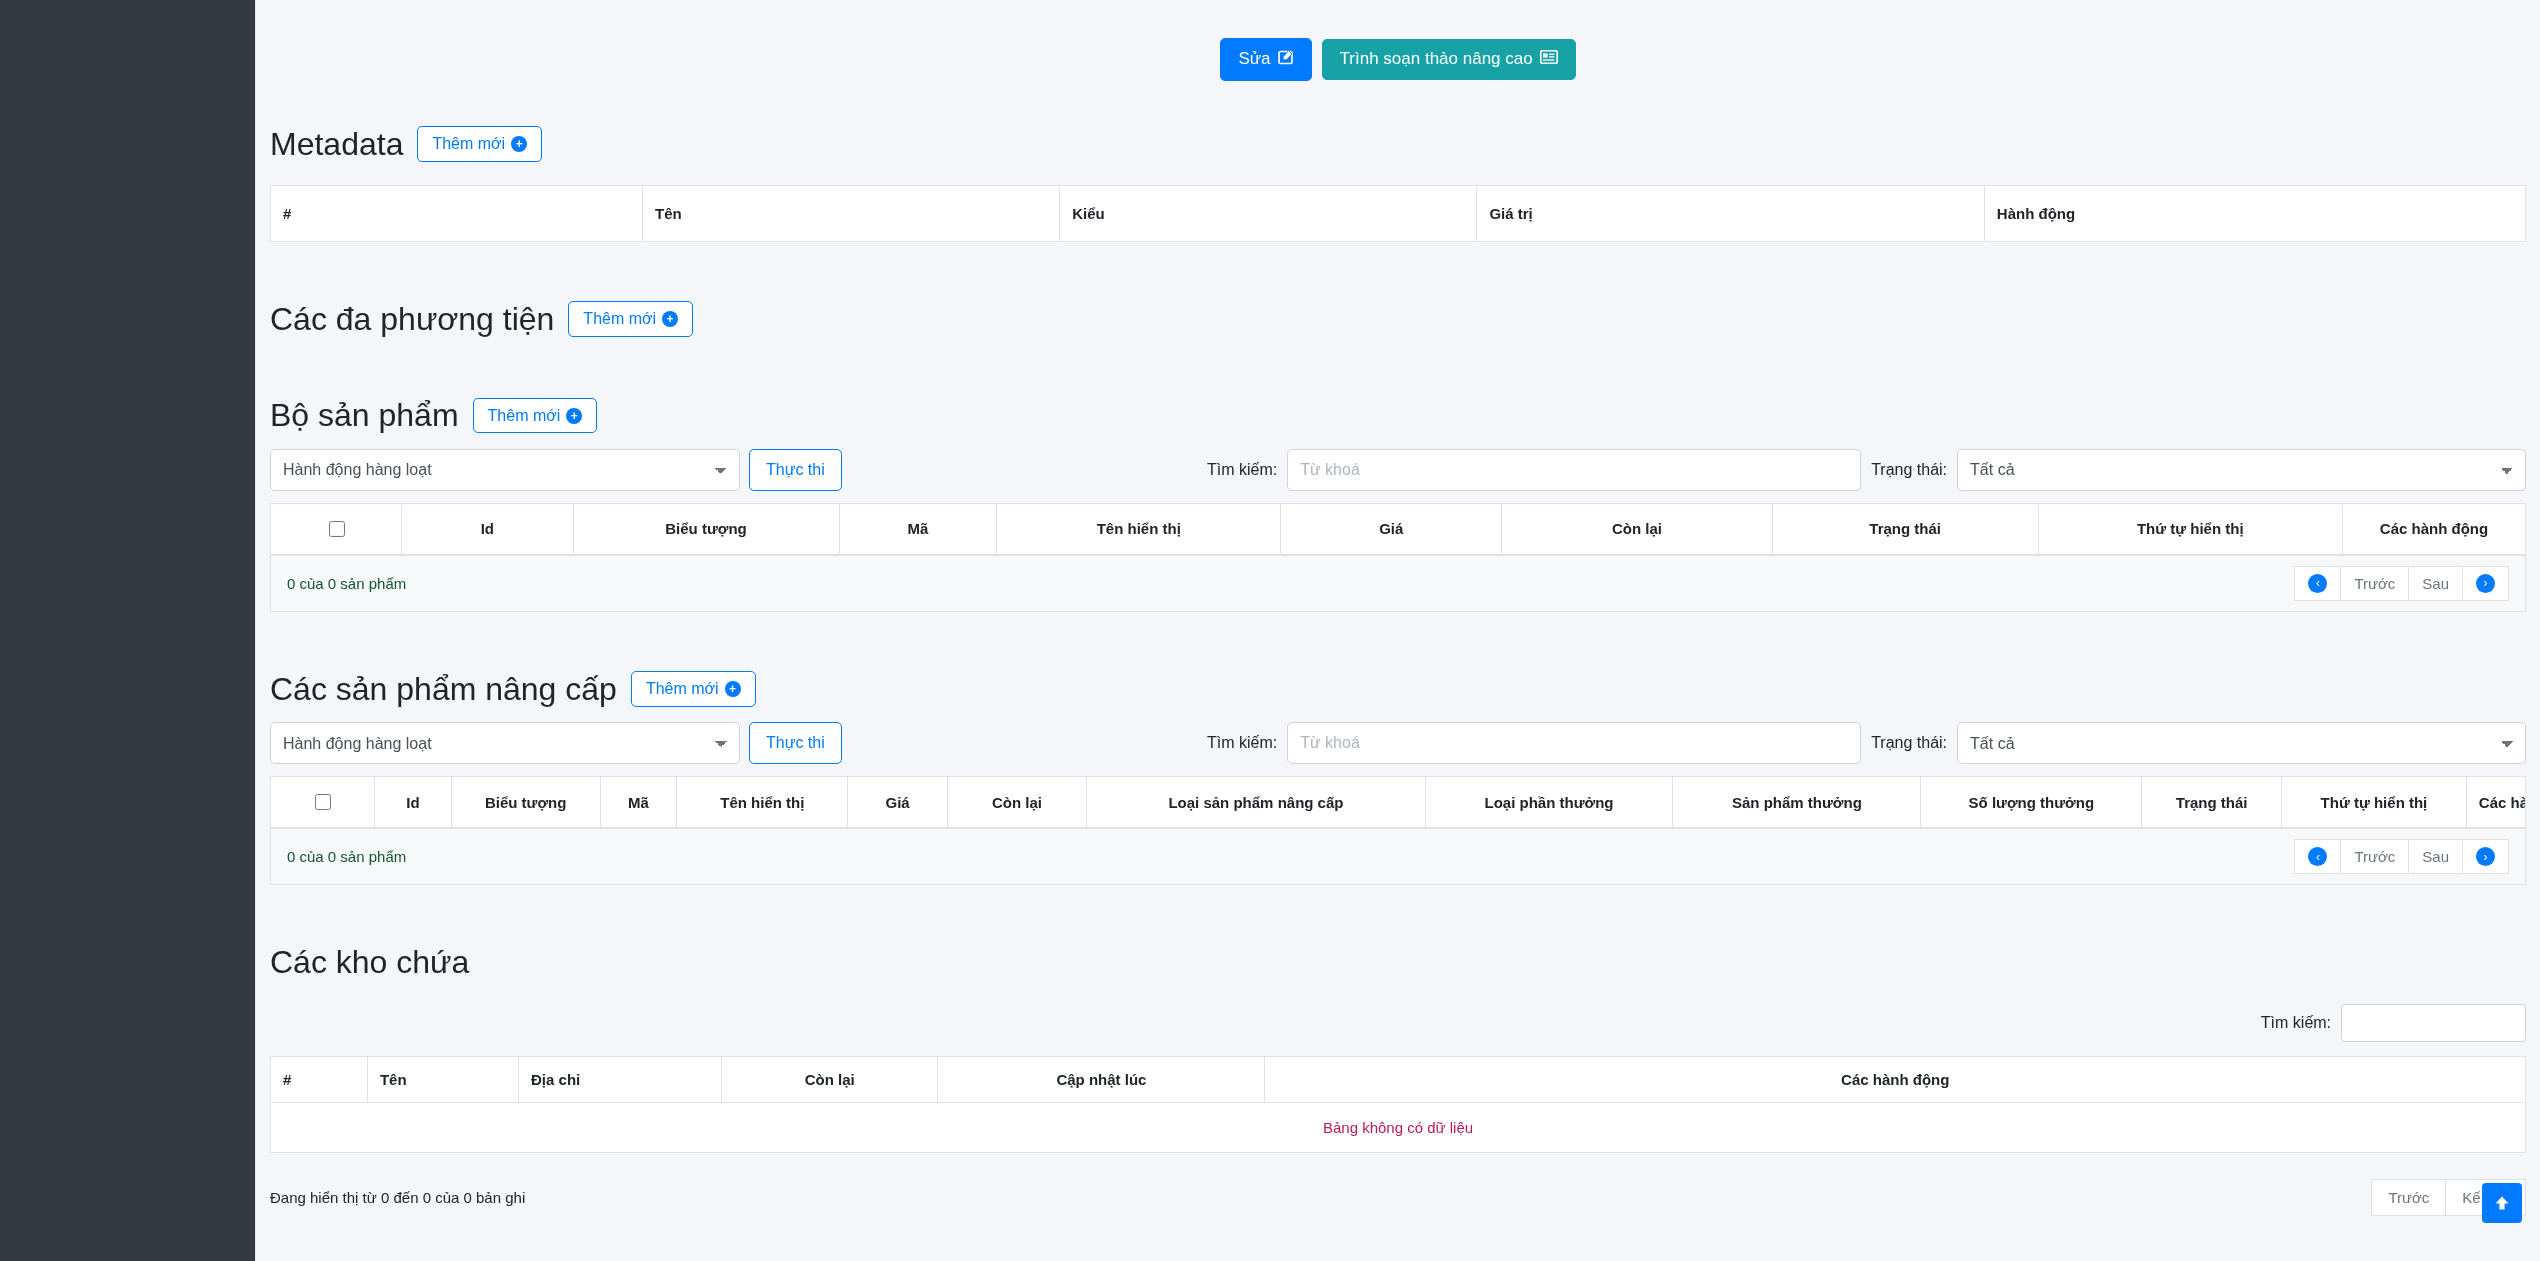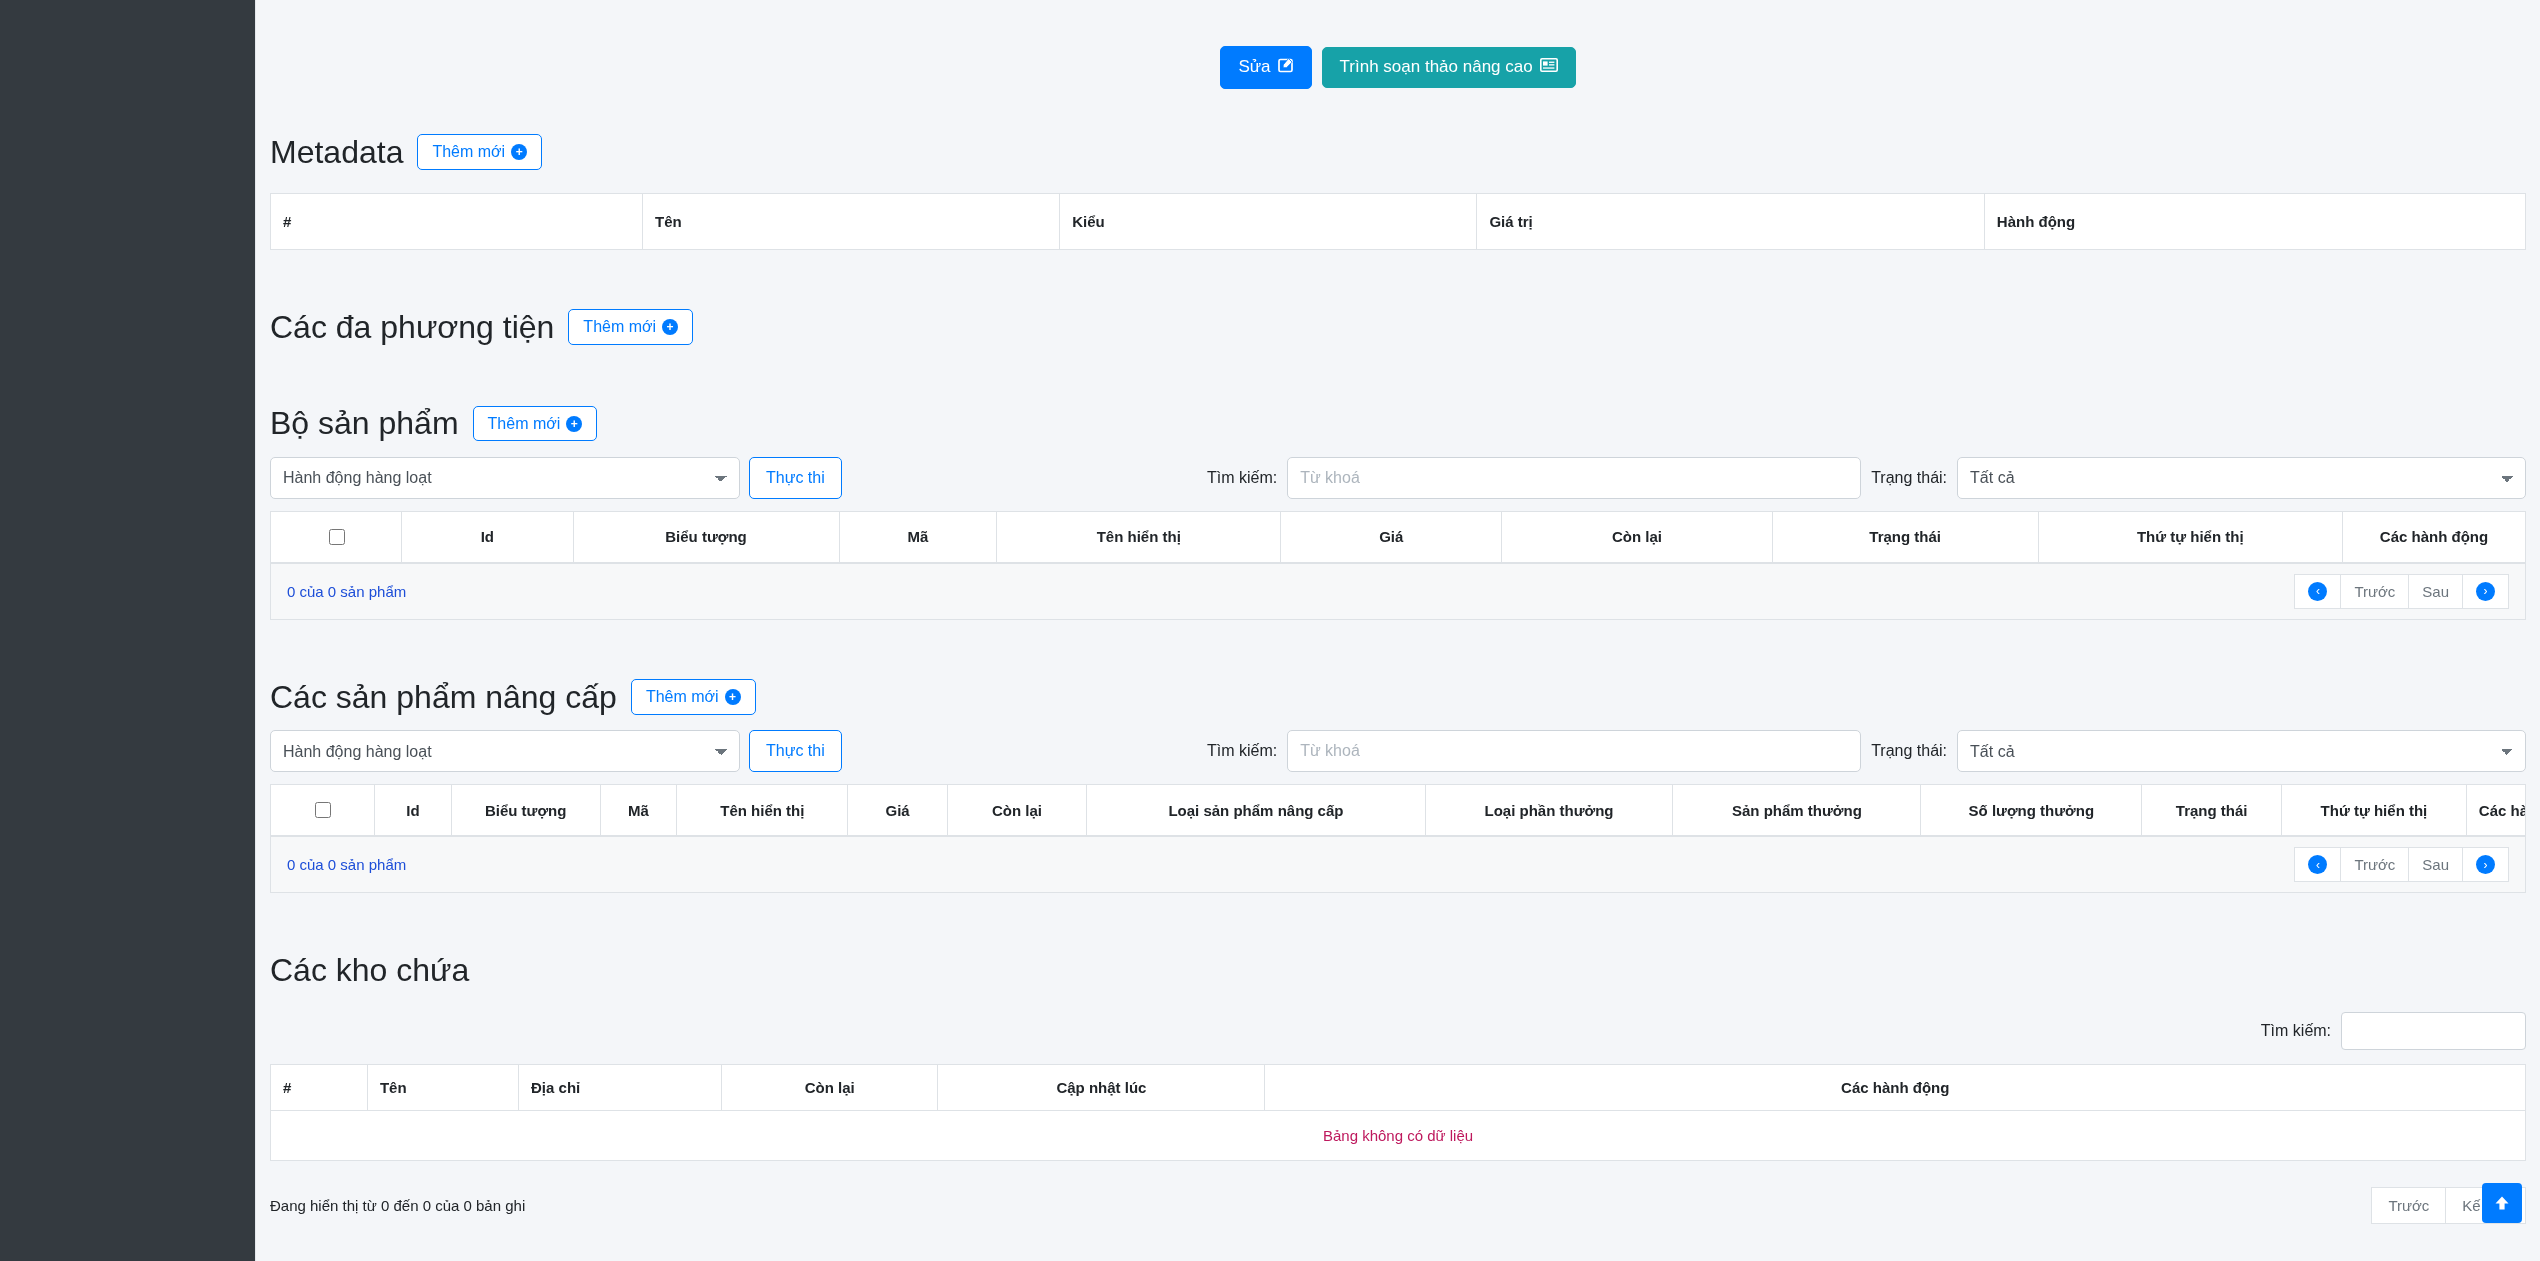--- a/index.html
+++ b/index.html
@@ -19,21 +19,21 @@
     height: 1261px;
   }
   .content {
     flex: 1 1 auto;
     background: #f4f6f9;
     height: 1261px;
     position: relative;
     overflow: hidden;
     border-left: 1px solid #e4e7eb;
   }
-  .inner { padding: 16px 14px 0 14px; }
+  .inner { padding: 8px 14px 0 14px; }
 
   
   .topbtn-row {
     display: flex; justify-content: center; align-items: center;
     gap: 10px;
     padding-top: 30px;
   }
   .btn {
     font-family: "Liberation Sans", sans-serif;
     font-size: 17px;
@@ -138,21 +138,21 @@
   .input-search::placeholder { color:#adb5bd; }
   .sel-status { width: 569px; }
 
   
   .tbl-foot {
     display:flex; align-items:center; justify-content: space-between;
     background:#f7f8f9;
     border-top: 1px solid #dee2e6;
     padding: 10px 16px;
   }
-  .tbl-foot .count { font-size:15px; color:#1d4ed8; }
+  .tbl-foot .count { font-size:15px; color:#14532d; }
   .pager { display:flex; }
   .pager .pg {
     border:1px solid #dee2e6; background:#fff; margin-left:-1px;
     padding: 7px 13px; font-size:15px; color:#6c757d; cursor:pointer;
     display:flex; align-items:center; justify-content:center; min-width:40px;
     font-family:"Liberation Sans", sans-serif;
   }
   .circle-arrow {
     width:19px; height:19px; border-radius:50%; background:#007bff; color:#fff;
     display:inline-flex; align-items:center; justify-content:center;

